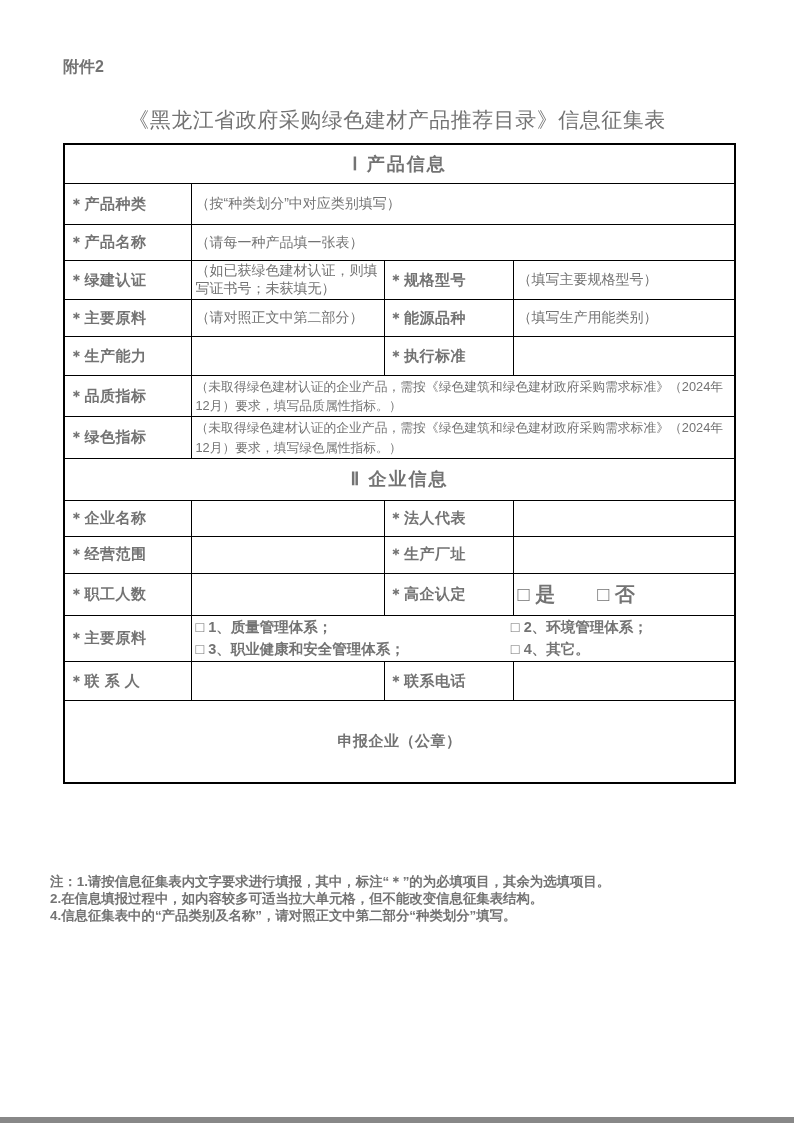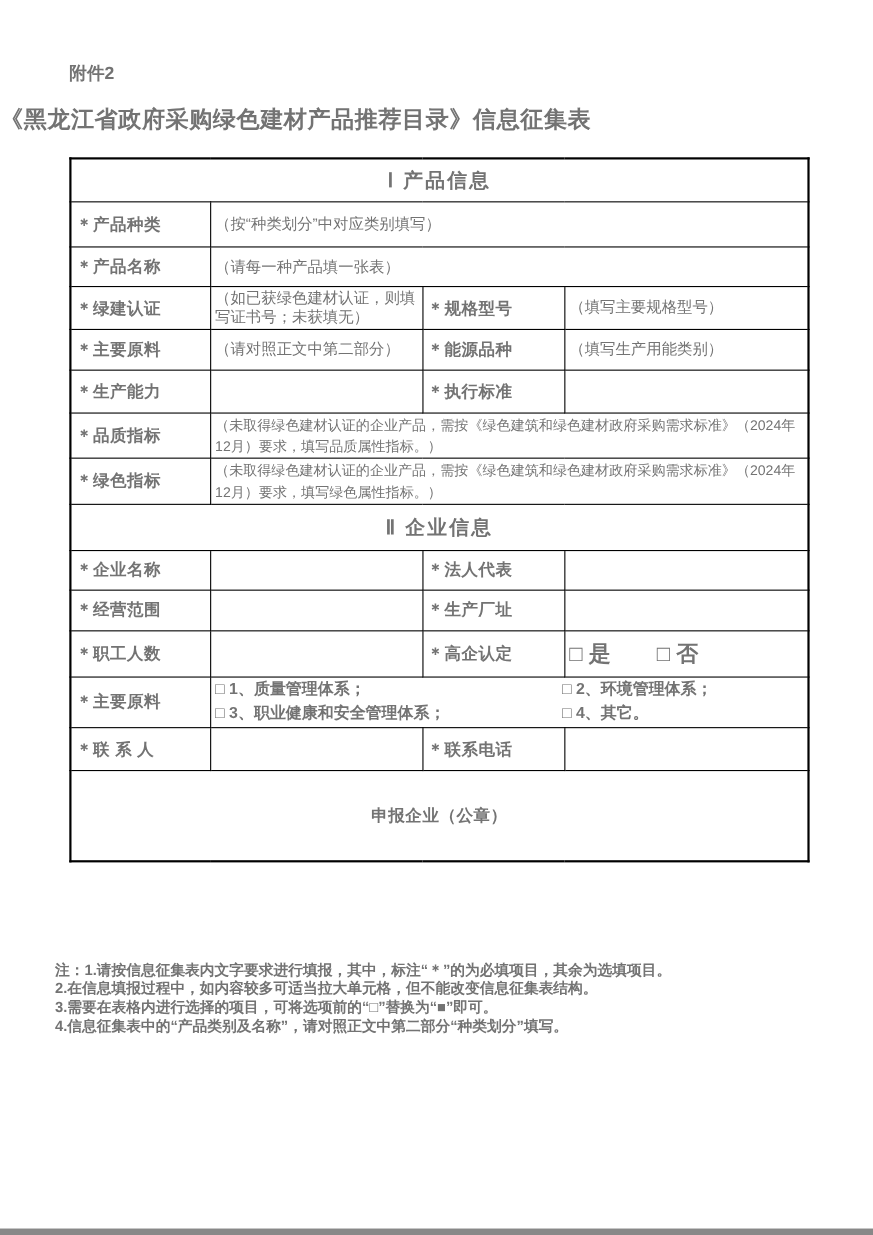--- a/index.html
+++ b/index.html
@@ -10,23 +10,23 @@
     background: #fff;
     color: #737373;
     font-family: "Liberation Sans", sans-serif;
     overflow: hidden;
   }
   .attachment {
     position: absolute; left: 63px; top: 57px;
     font-size: 16px; font-weight: 700;
   }
   .doc-title {
-    position: absolute; left: 0; top: 94px; width: 794px;
-    text-align: left;
-    font-size: 21px; font-weight: 700;
+    position: absolute; left: 0; top: 106px; width: 794px;
+    text-align: center;
+    font-size: 21px; font-weight: 400;
     letter-spacing: 0.5px;
   }
   table.form {
     position: absolute; left: 63px; top: 143px;
     width: 671px;
     border-collapse: collapse;
     table-layout: fixed;
     border: 2px solid #000;
   }
   table.form td {
@@ -186,17 +186,16 @@
 
     <tr class="h83">
       <td class="seal" colspan="4">申报企业（公章）</td>
     </tr>
   </tbody>
     </table>
 
   <div class="notes">
     <div>注：1.请按信息征集表内文字要求进行填报，其中，标注“＊”的为必填项目，其余为选填项目。</div>
     <div>2.在信息填报过程中，如内容较多可适当拉大单元格，但不能改变信息征集表结构。</div>
-    <div>3.需要在表格内进行选择的项目，可将选项前的“□”替换为“■”即可。</div>
     <div>4.信息征集表中的“产品类别及名称”，请对照正文中第二部分“种类划分”填写。</div>
   </div>
 
 </div>
 
 </body></html>

